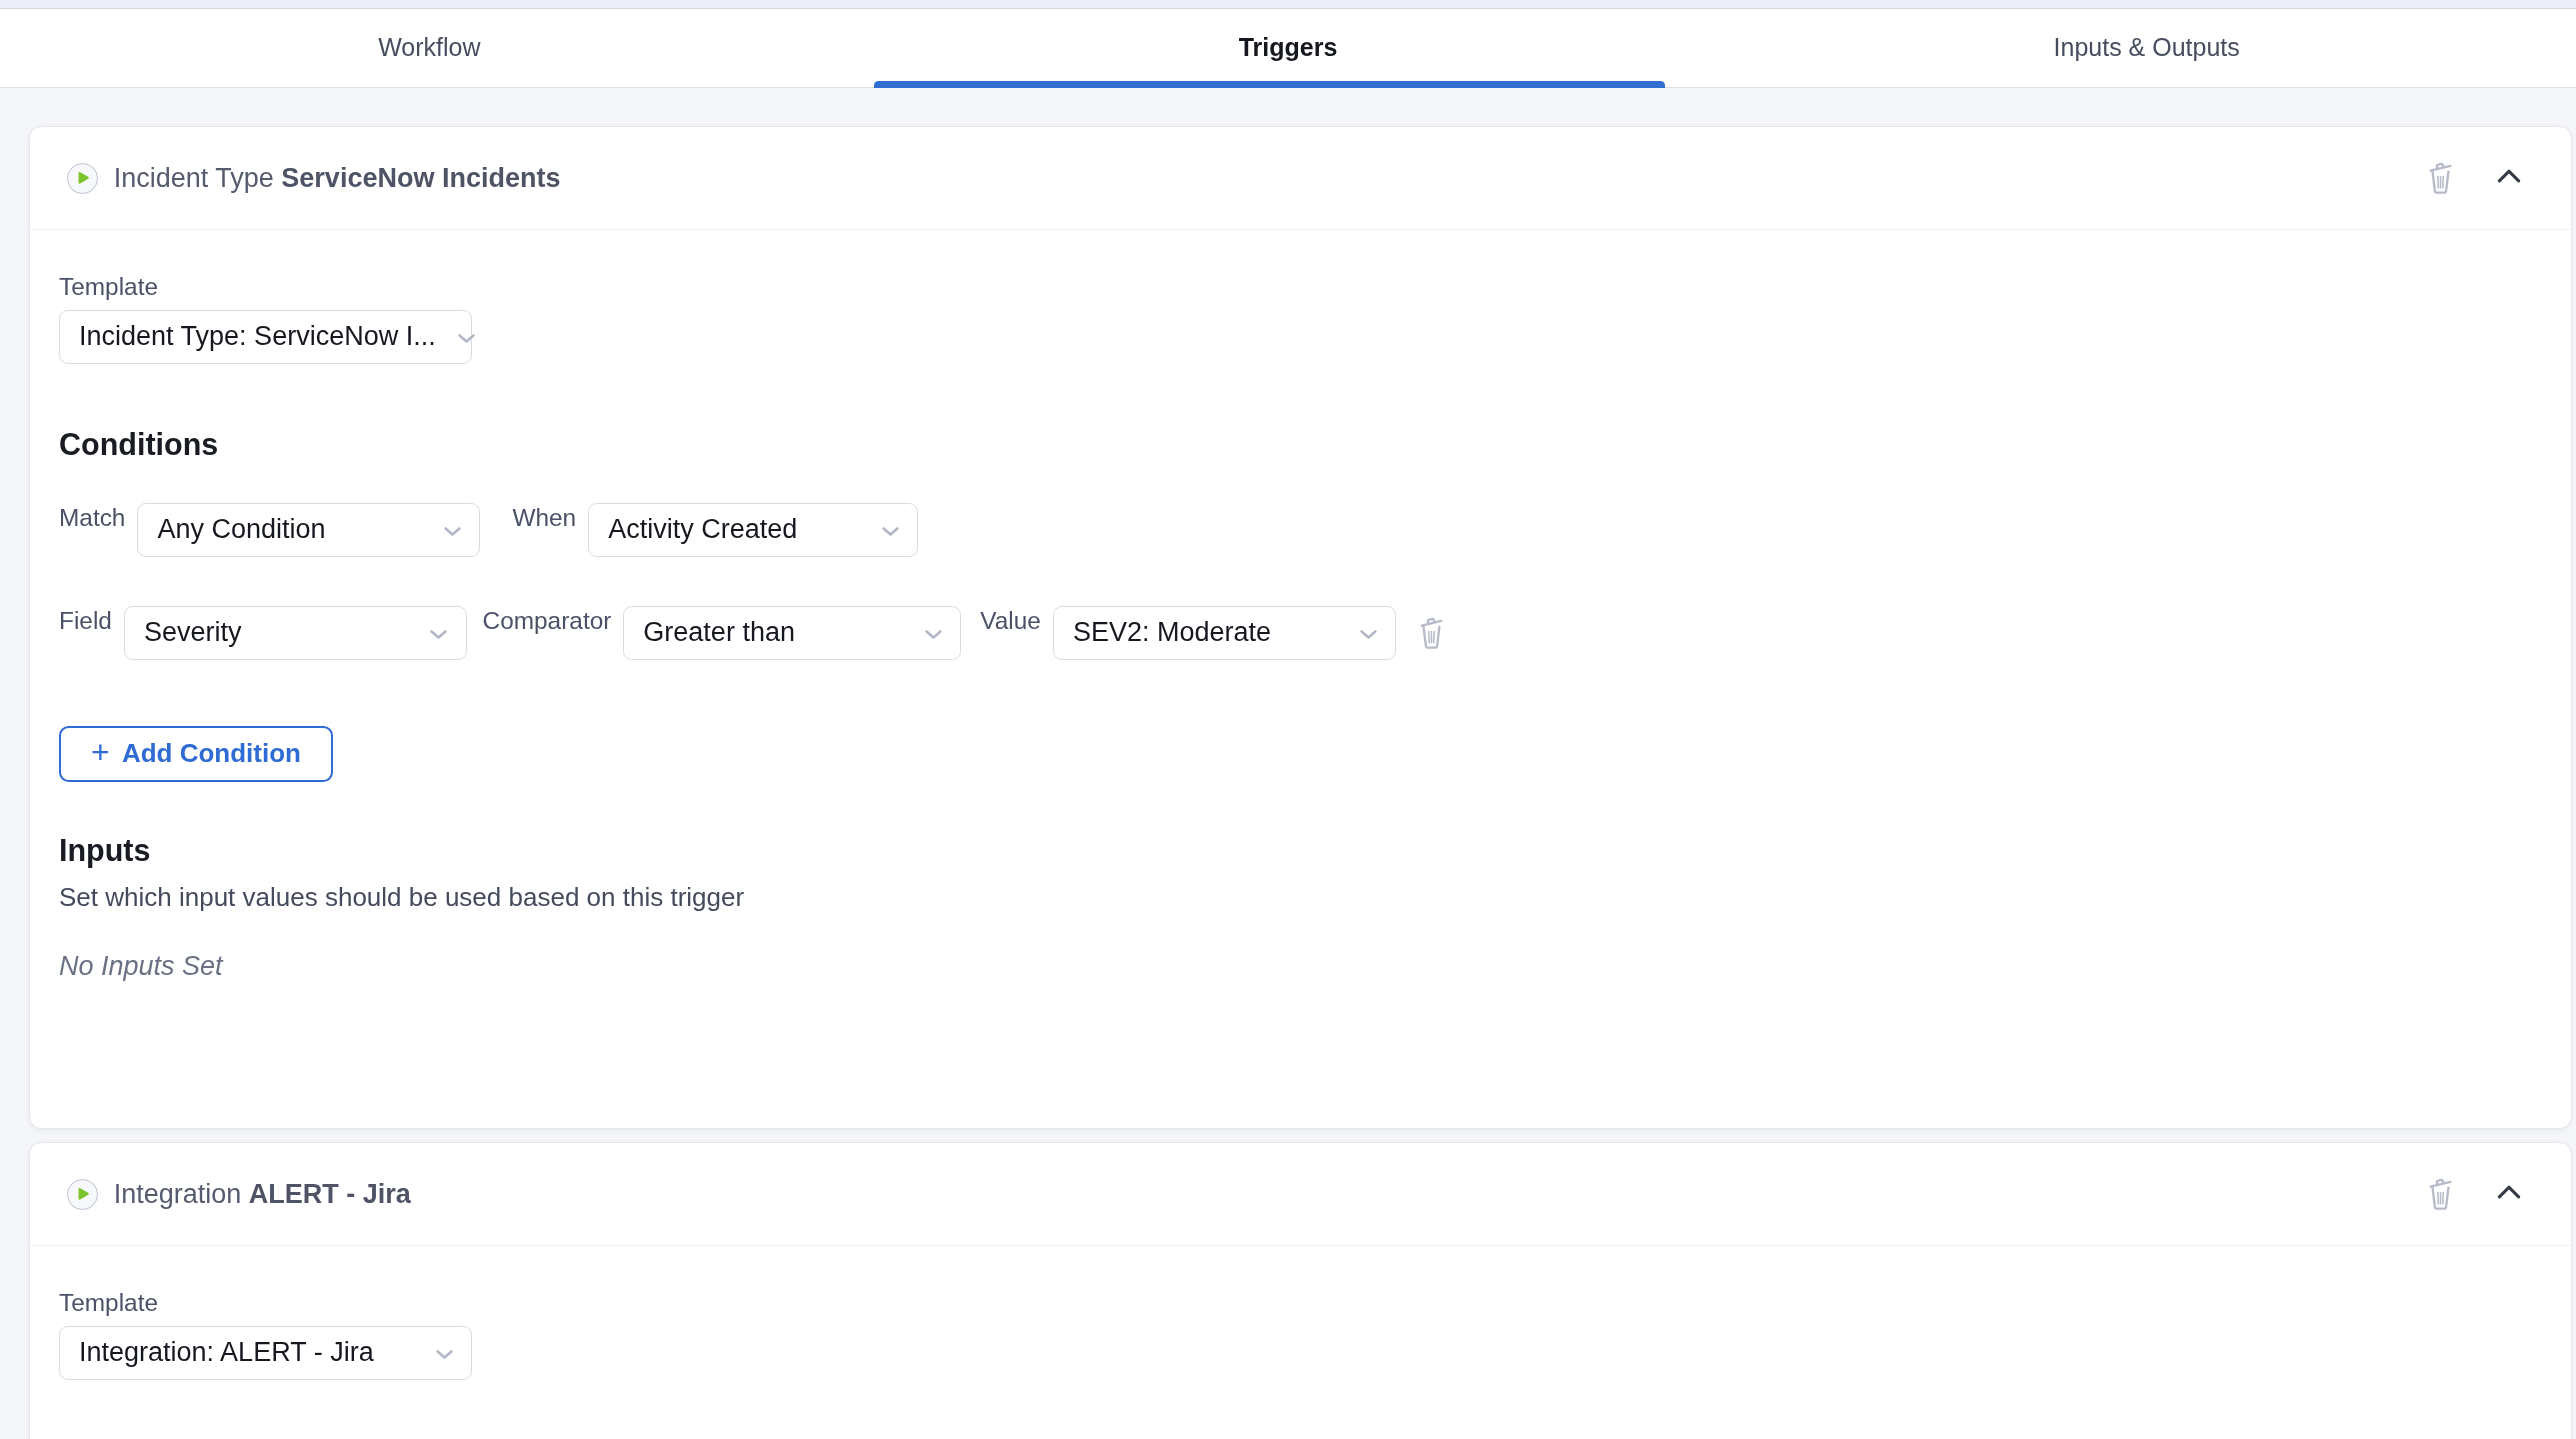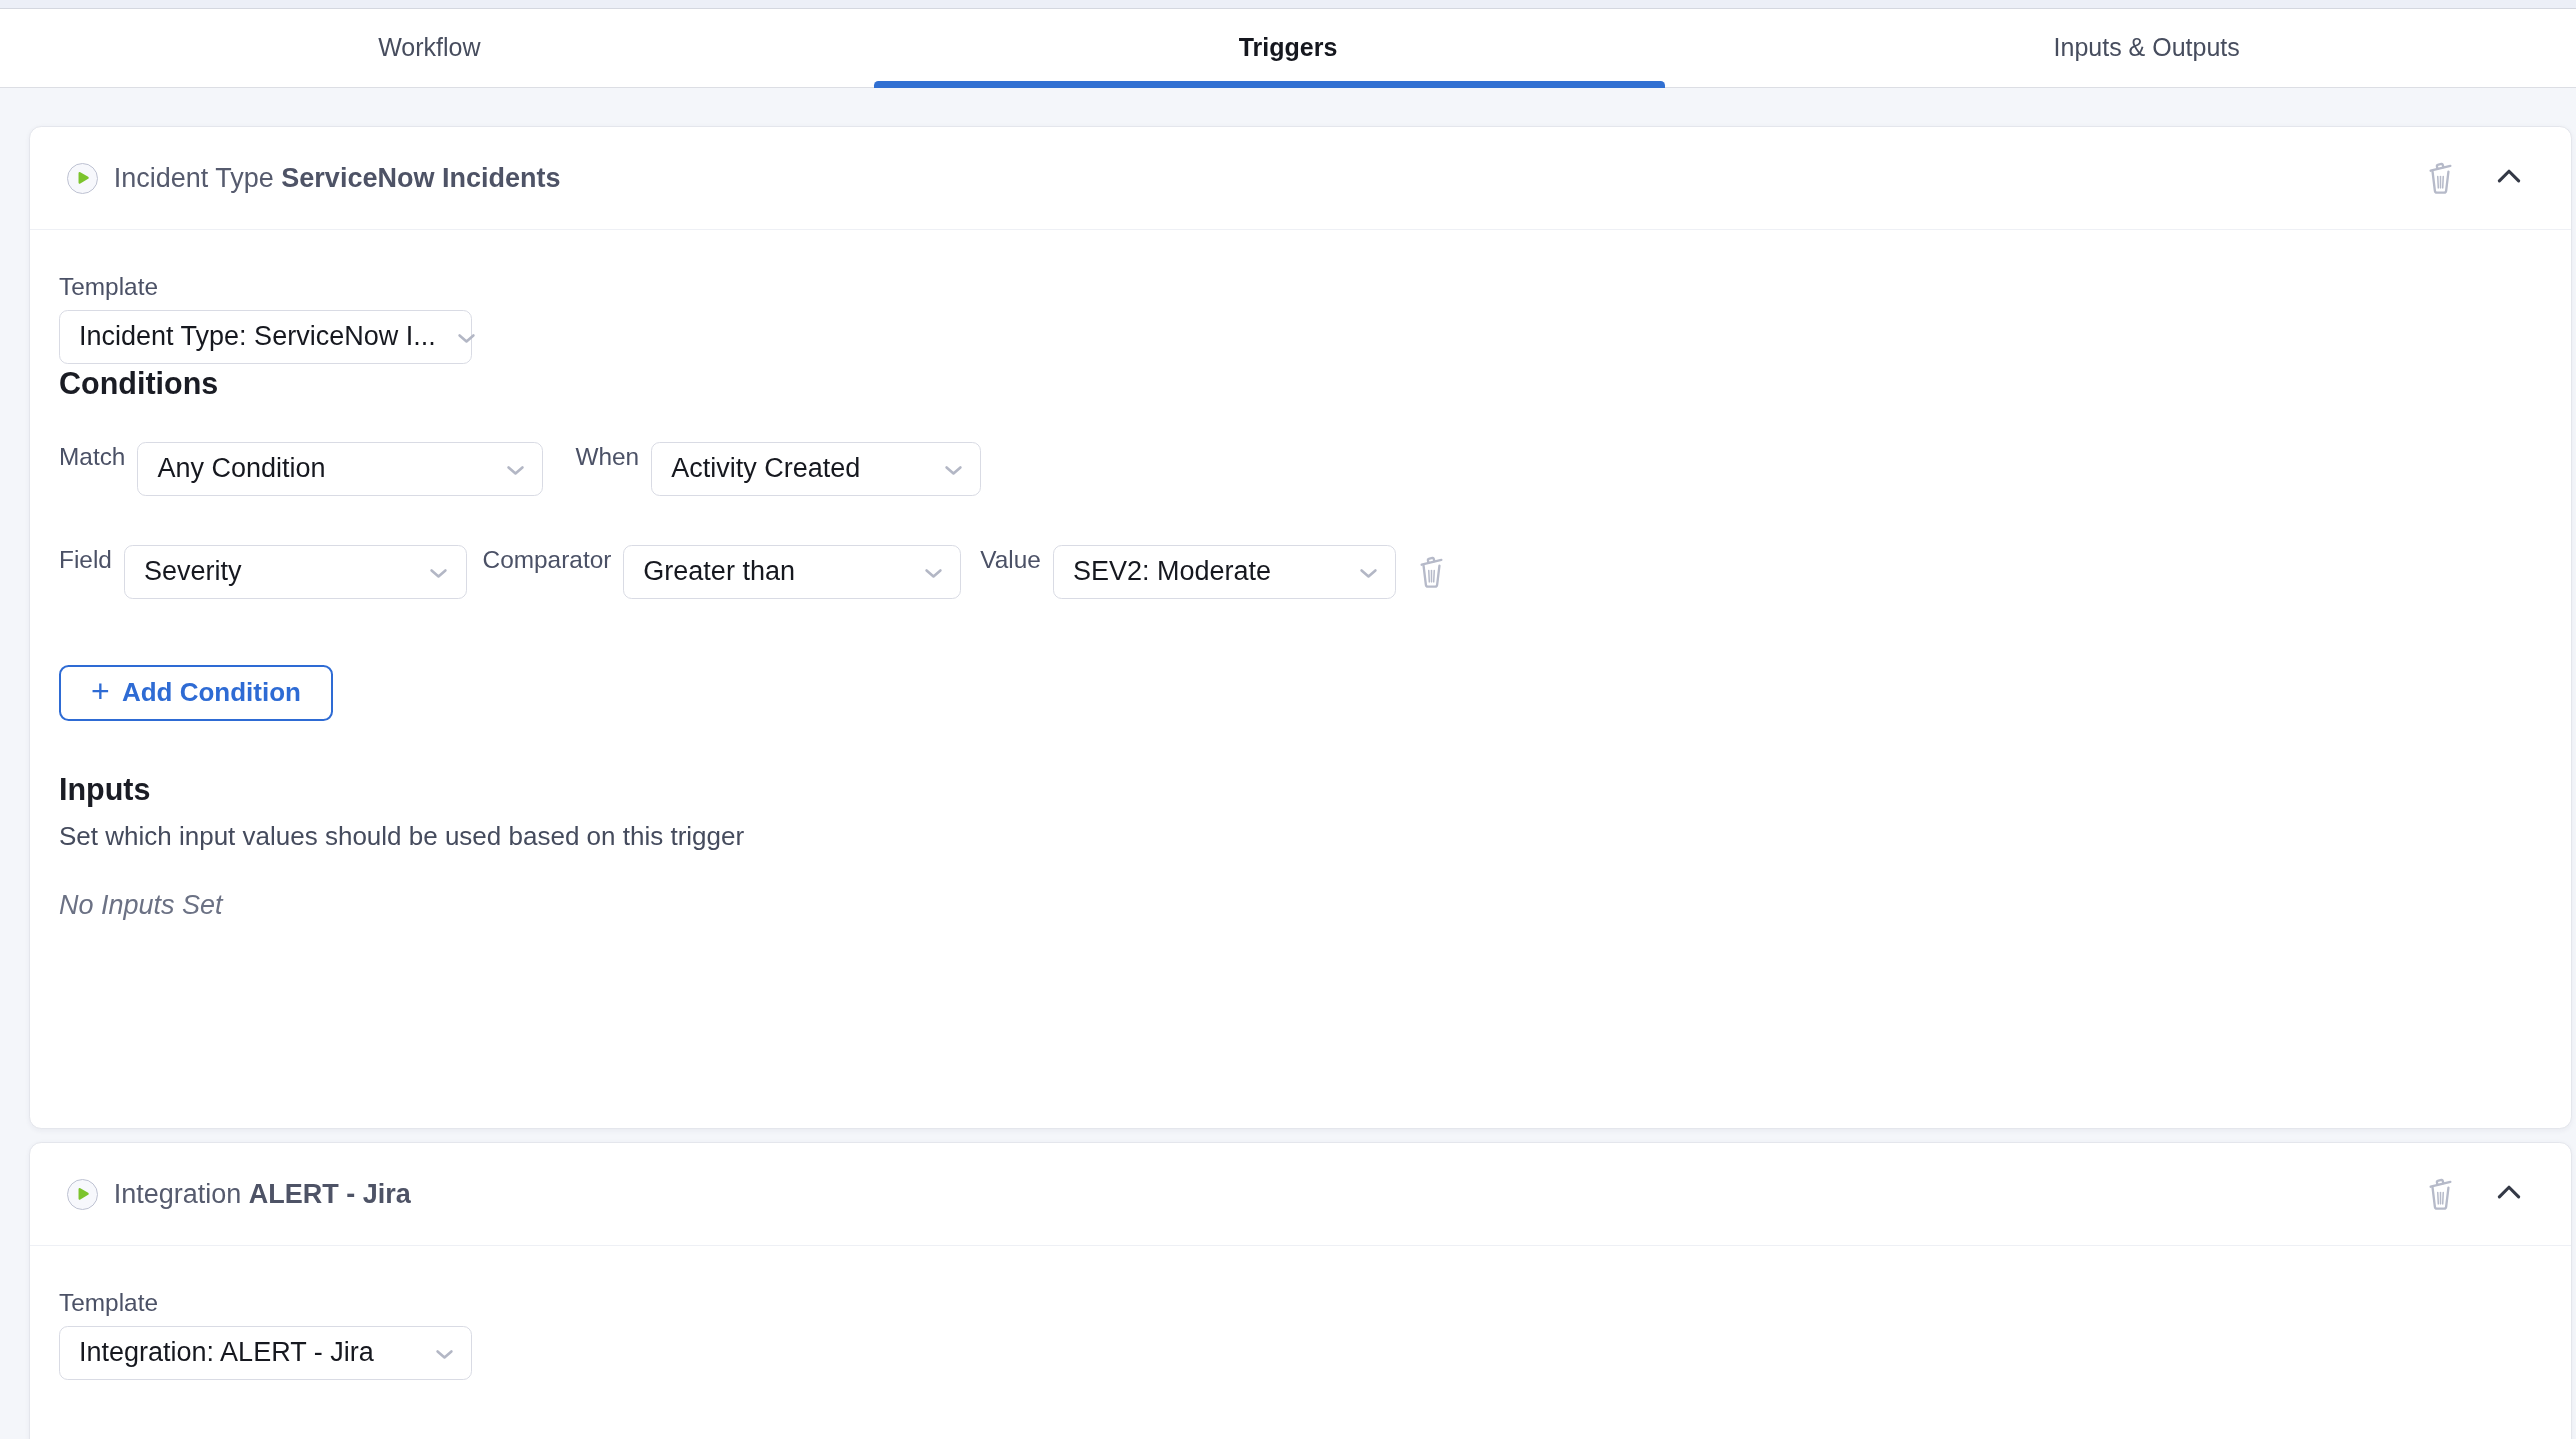--- a/index.html
+++ b/index.html
@@ -57,27 +57,27 @@
   
   .field-label { font-size:24.4px; font-weight:500; color:#4b5166; line-height:30px; margin-bottom:7.8px; }
   .select {
     height:54px; background:#fff; border:1.7px solid #d9dbe4; border-radius:8.7px;
     display:inline-flex; align-items:center; justify-content:space-between;
     padding:0 17.4px 0 19px; font-size:27px; color:#16181f; cursor:pointer;
     white-space:nowrap;
   }
   .select .chev { flex:none; margin-left:21px; }
   .w-template { width:413px; }
-  .w-match { width:406px; }
+  .w-match { width:343px; }
   .w-when { width:330px; }
   .w-field { width:343px; }
   .w-comparator { width:338px; }
   .w-value { width:343px; }
   .section-heading { font-size:30.5px; font-weight:700; color:#1a1c24; line-height:38px; }
-  .cond-heading { }
+  .cond-heading { margin-top:61px; }
   .row { display:flex; align-items:flex-end; }
   .col { display:flex; flex-direction:row;gap:12px; }
   .gap-when { margin-left:32px; }
   .gap-comp { margin-left:15.7px; }
   .gap-value { margin-left:19px; }
   .row-1 { margin-top:40px; }
   .row-2 { margin-top:49px;text-align:center; }
   .row-trash { margin-left:19px; height:54px; display:flex; align-items:center; }
   .add-btn {
     margin-top:66px; height:56px; padding:0 30px;

